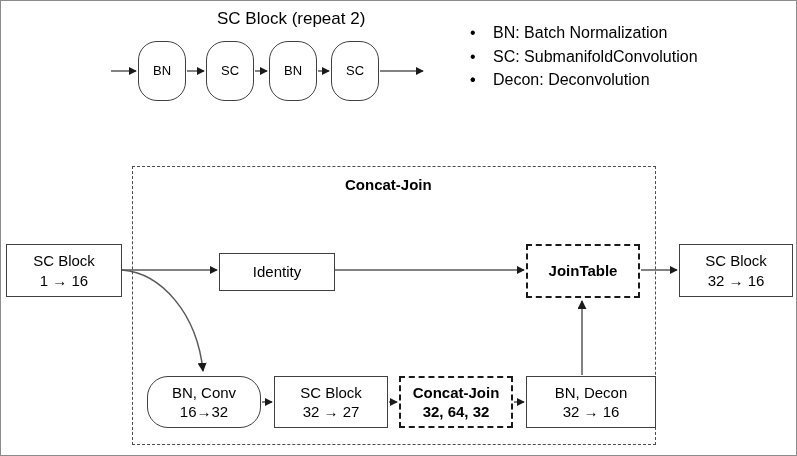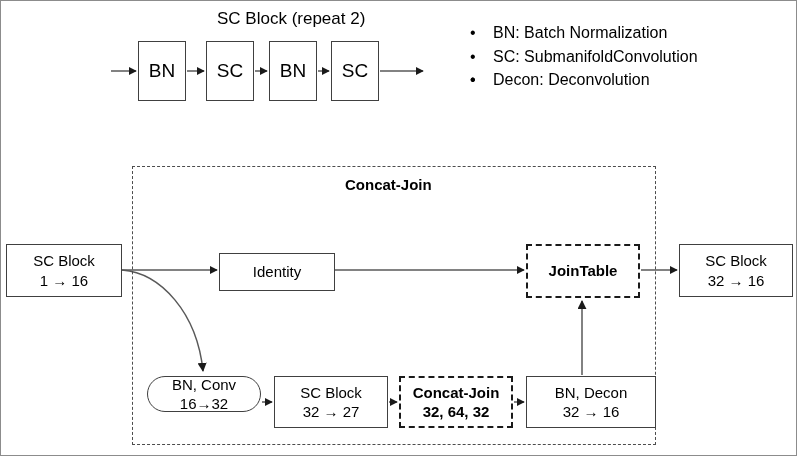--- a/index.html
+++ b/index.html
@@ -37,21 +37,22 @@
     justify-content: center;
     background: #ffffff;
     border: 1.6px solid #404040;
     font-size: 15px;
     color: #000000;
     line-height: 1.28;
     text-align: center;
     z-index: 2;
   }
   .node.small {
-    font-size: 19px;
+    font-size: 13px;
+    border-radius: 19px;
   }
   .node.dashed {
     border-style: dashed;
     border-width: 2px;
     border-color: #1a1a1a;
     font-weight: bold;
   }
   .node .l1, .node .l2 {
     display: block;
     white-space: nowrap;
@@ -157,21 +158,21 @@
 
   <div class="node" style="left:218px; top:252px; width:116px; height:38px;">
     <span class="l1">Identity</span>
   </div>
 
   <div class="node" style="left:678px; top:243px; width:114px; height:53px;">
     <span class="l1">SC Block</span>
     <span class="l2">32 → 16</span>
   </div>
 
-  <div class="node" style="left:146px; top:375px; width:114px; height:36px;border-radius:21px;">
+  <div class="node" style="left:146px; top:375px; width:114px; height:52px;border-radius:21px;">
     <span class="l1">BN, Conv</span>
     <span class="l2">16→32</span>
   </div>
 
   <div class="node" style="left:273px; top:375px; width:114px; height:52px;">
     <span class="l1">SC Block</span>
     <span class="l2">32 → 27</span>
   </div>
 
   <div class="node dashed" style="left:398px; top:375px; width:114px; height:52px;">

